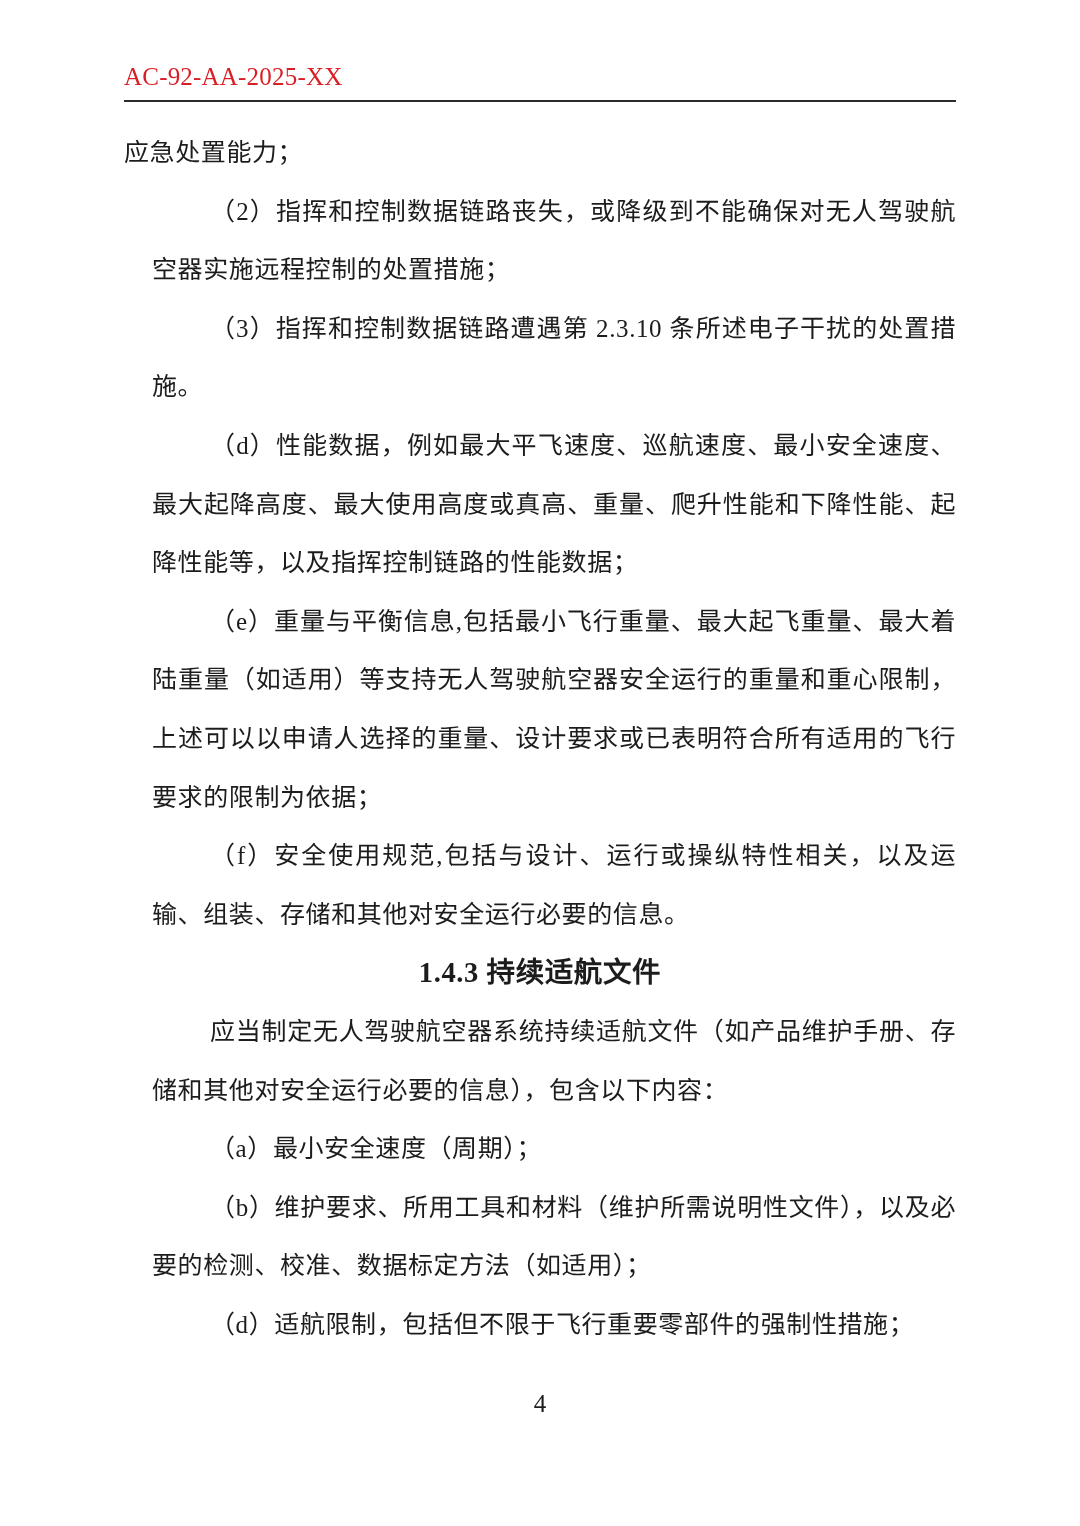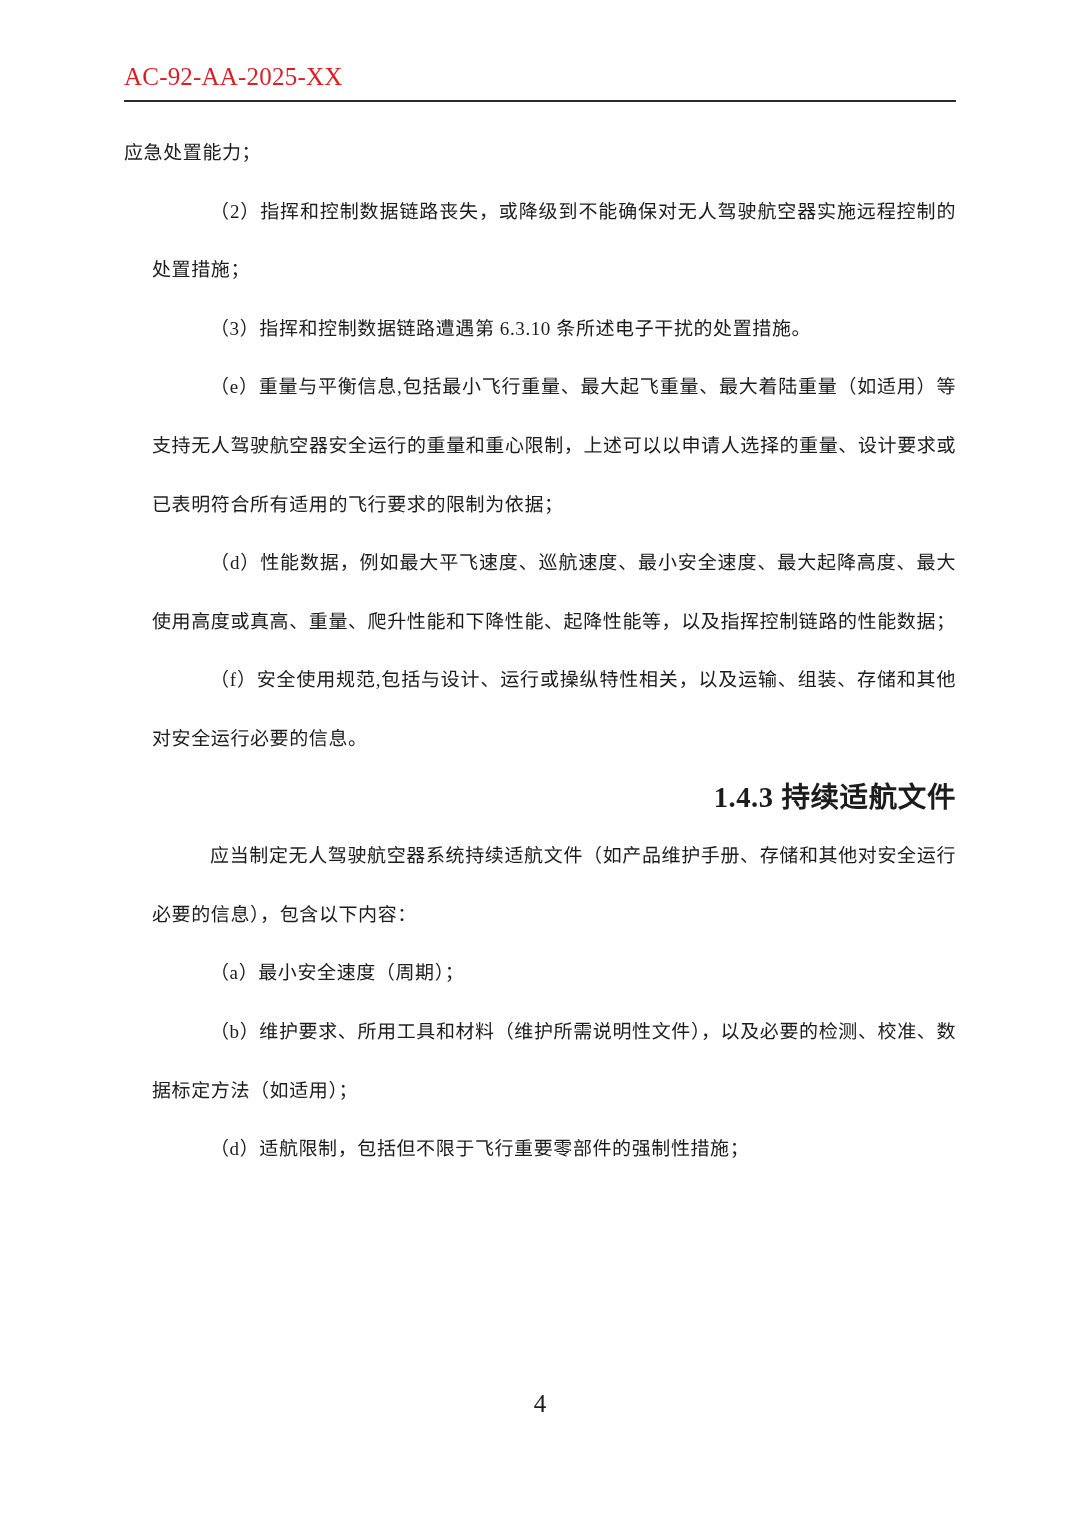--- a/index.html
+++ b/index.html
@@ -46,21 +46,21 @@
   
   .body-block {
     position: absolute;
     left: 124px;
     top: 124px;
     width: 832px;
   }
 
   .para {
     font-family: "Liberation Serif", "DejaVu Serif", serif;
-    font-size: 19px;
+    font-size: 25px;
     line-height: 58.6px;
     color: #1c1c1c;
     text-align: justify;
     text-justify: inter-character;
     text-align-last: left;
     margin: 0;
     letter-spacing: 0.6px;
     -webkit-font-smoothing: antialiased;
   }
   .para.indent {
@@ -71,21 +71,21 @@
     text-indent: 0;
   }
   .heading {
     font-family: "Liberation Serif", "DejaVu Serif", serif;
     font-size: 28.5px;
     line-height: 58.6px;
     color: #1c1c1c;
     margin: 0;
     text-indent: 0;
     letter-spacing: 0.6px;
-    text-align: right;
+    text-align: center;
   }
 
   
   .page-number {
     position: absolute;
     left: 0;
     top: 1390px;
     width: 1080px;
     text-align: center;
     font-family: "Liberation Serif", "DejaVu Serif", serif;
@@ -102,25 +102,25 @@
     <div class="doc-header-code">AC-92-AA-2025-XX</div>
   </div>
   <div class="header-rule"></div>
 
   <div class="body-block">
 
     <p class="para noindent">应急处置能力；</p>
 
     <p class="para indent">（2）指挥和控制数据链路丧失，或降级到不能确保对无人驾驶航空器实施远程控制的处置措施；</p>
 
-    <p class="para indent">（3）指挥和控制数据链路遭遇第 6.3.10 条所述电子干扰的处置措施。</p>
+    <p class="para indent">（3）指挥和控制数据链路遭遇第 2.3.10 条所述电子干扰的处置措施。</p>
+
+    <p class="para indent">（d）性能数据，例如最大平飞速度、巡航速度、最小安全速度、最大起降高度、最大使用高度或真高、重量、爬升性能和下降性能、起降性能等，以及指挥控制链路的性能数据；</p>
 
     <p class="para indent">（e）重量与平衡信息,包括最小飞行重量、最大起飞重量、最大着陆重量（如适用）等支持无人驾驶航空器安全运行的重量和重心限制，上述可以以申请人选择的重量、设计要求或已表明符合所有适用的飞行要求的限制为依据；</p>
-
-    <p class="para indent">（d）性能数据，例如最大平飞速度、巡航速度、最小安全速度、最大起降高度、最大使用高度或真高、重量、爬升性能和下降性能、起降性能等，以及指挥控制链路的性能数据；</p>
 
     <p class="para indent">（f）安全使用规范,包括与设计、运行或操纵特性相关，以及运输、组装、存储和其他对安全运行必要的信息。</p>
 
     <h2 class="heading">1.4.3 持续适航文件</h2>
 
     <p class="para indent">应当制定无人驾驶航空器系统持续适航文件（如产品维护手册、存储和其他对安全运行必要的信息），包含以下内容：</p>
 
     <p class="para indent">（a）最小安全速度（周期）；</p>
 
     <p class="para indent">（b）维护要求、所用工具和材料（维护所需说明性文件），以及必要的检测、校准、数据标定方法（如适用）；</p>

